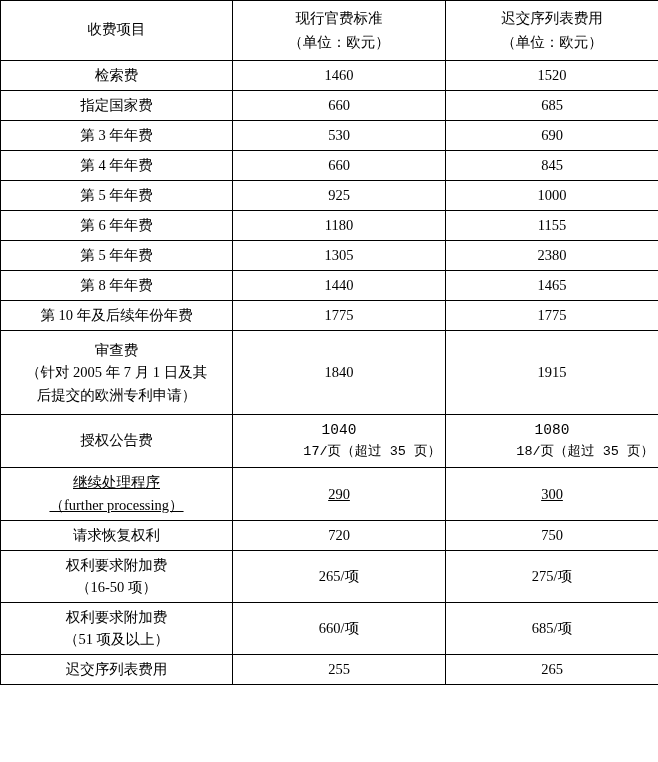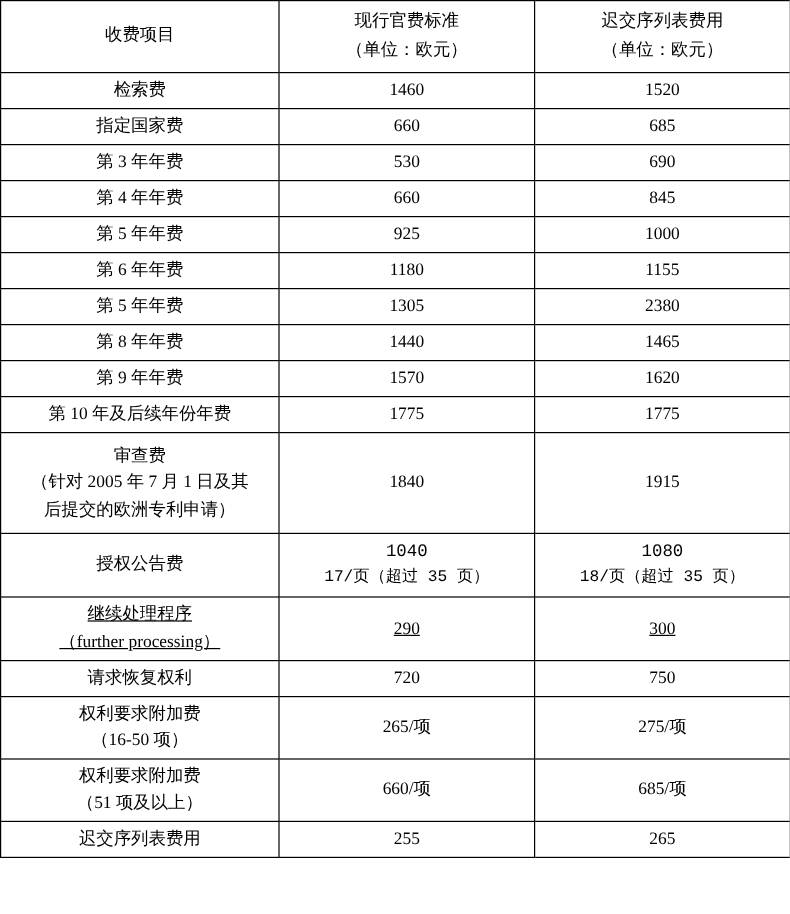--- a/index.html
+++ b/index.html
@@ -38,20 +38,21 @@
   .hdr-line {
     display: block;
     white-space: nowrap;
   }
   .hdr-line.first {
     margin-bottom: 2px;
   }
   .cell-sub {
     display: block;
     font-size: 13.5px;
+    text-align: right;
   }
   .cell-main {
     display: block;
   }
   .label-multi .ln {
     display: block;
     white-space: nowrap;
   }
   .h-reg { height: 30px; }
   .h-exam { height: 84px; padding-left: 44px; }
@@ -167,31 +168,20 @@
         </td>
         <td>
           <span class="cell-main">1440</span>
         </td>
         <td>
           <span class="cell-main">1465</span>
         </td>
       </tr>
       <tr class="h-reg">
         <td class="label-multi">
-          <span class="ln">第 9 年年费</span>
-        </td>
-        <td>
-          <span class="cell-main">1570</span>
-        </td>
-        <td>
-          <span class="cell-main">1620</span>
-        </td>
-      </tr>
-      <tr class="h-reg">
-        <td class="label-multi">
           <span class="ln">第 10 年及后续年份年费</span>
         </td>
         <td>
           <span class="cell-main">1775</span>
         </td>
         <td>
           <span class="cell-main">1775</span>
         </td>
       </tr>
       <tr class="h-exam">

